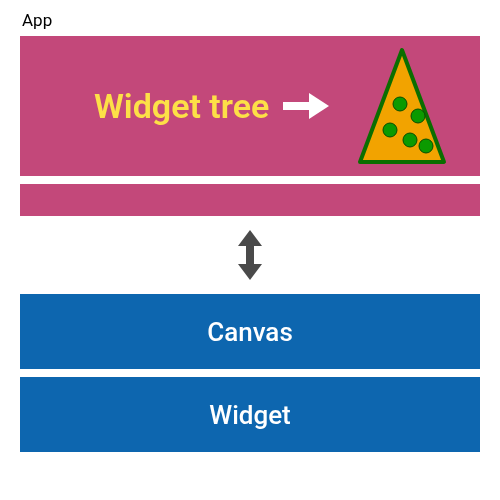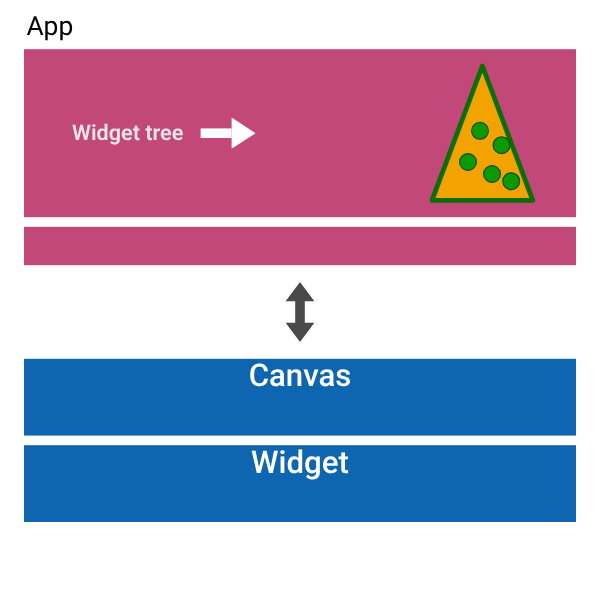--- a/index.html
+++ b/index.html
@@ -4,37 +4,38 @@
   <style>
     * { box-sizing: border-box; margin: 0; padding: 0; }
     body {
       font-family: -apple-system, "Segoe UI", Roboto, Arial, sans-serif;
       background: #fff;
       width: 500px;
       height: 500px;
       padding: 10px 20px;
     }
     .app-label {
-      font-size: 22px;
+      font-size: 17px;
       color: #000;
       margin-bottom: 6px;
       padding-left: 2px;
     }
     .widget-tree-box {
       background: #C3487A;
       height: 140px;
       display: flex;
       align-items: center;
       position: relative;
       padding-left: 40px;
     }
     .widget-tree-text {
-      color: #e5e5e5;
-      font-size: 18px;
+      color: #fde047;
+      font-size: 34px;
       font-weight: 600;
+      margin-left: 34px;
     }
     .arrow-right {
       margin-left: 14px;
       display: flex;
       align-items: center;
     }
     .pizza-wrap {
       position: absolute;
       right: 30px;
       top: 10px;
@@ -44,23 +45,23 @@
       height: 32px;
       margin-top: 8px;
     }
     .bidir-arrow {
       display: flex;
       justify-content: center;
       padding: 14px 0;
     }
     .blue-box {
       background: #0D66AF;
-      height: 64px;
+      height: 75px;
       display: flex;
-      align-items: flex-start;
+      align-items: center;
       justify-content: center;
       margin-bottom: 8px;
     }
     .blue-box-text {
       color: #fff;
       font-size: 26px;
       font-weight: 500;
     }
   </style>
 </head>

